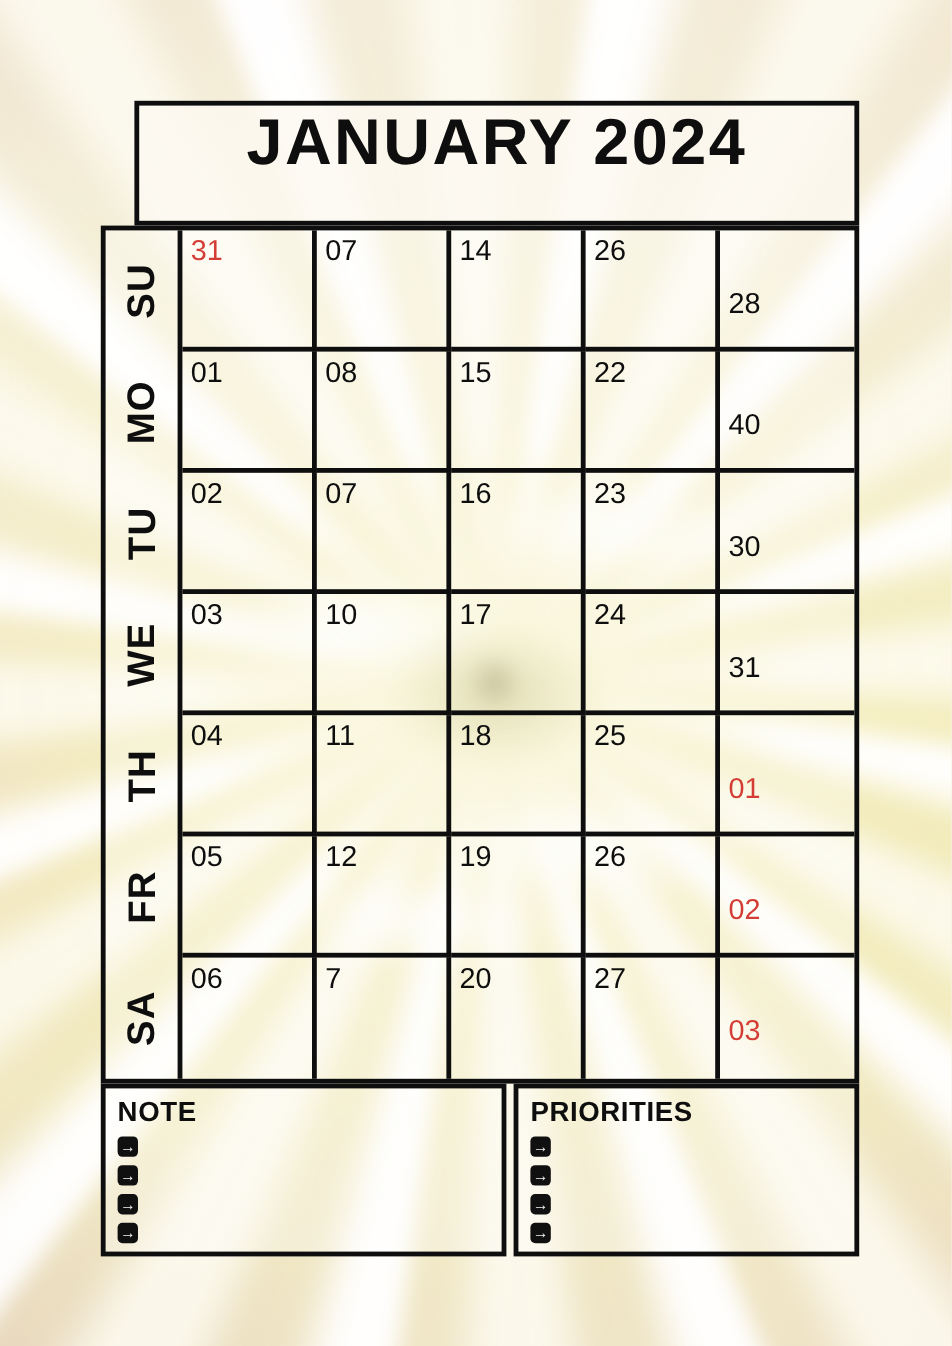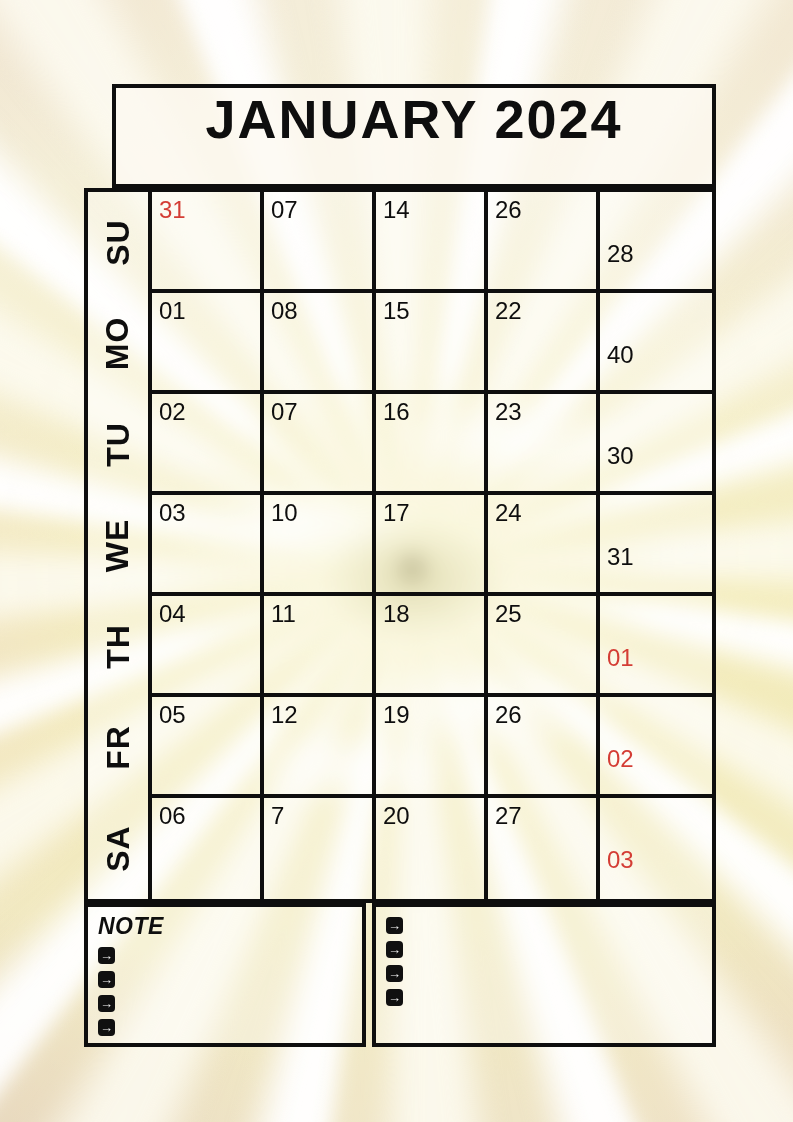--- a/index.html
+++ b/index.html
@@ -54,21 +54,21 @@
     border-right:4px solid #0e0e0e; border-bottom:4px solid #0e0e0e;
     padding:4px 0 18px 7px; font-size:24px; font-weight:500; line-height:1.15;
   }
   .cell:nth-child(5n+6) { border-right:none;margin-top:44px; }
   .cell:nth-child(n+32) { border-bottom:none; }
   .date.red { color:#d43d35; }
   .notes-row { height:144px; display:flex; gap:6px; }
   .note-box, .priorities-box {
     border:4px solid #0e0e0e; background:rgba(255,255,255,0.30); padding:6px 0 0 10px;
   }
-  .note-box { width:282px;font-style:italic; }
+  .note-box { width:338px; }
   .priorities-box { flex:1; }
   .box-heading { font-size:23px; font-weight:bold; letter-spacing:0.5px; }
   .bullet {
     width:17px; height:17px; margin-top:7px; background:#101010; border-radius:4px;
     color:#f2f2f2; display:flex; align-items:center; justify-content:center;
     font-size:13px; font-weight:bold; line-height:1;
   }
   .bullet:first-of-type { margin-top:4px; }
 </style>
 </head>
@@ -153,20 +153,21 @@
 
   <div class="notes-row">
     <div class="note-box">
       <div class="box-heading">NOTE</div>
       <div class="bullet">→</div>
       <div class="bullet">→</div>
       <div class="bullet">→</div>
       <div class="bullet">→</div>
     </div>
     <div class="priorities-box">
+      <div class="box-heading">PRIORITIES</div>
       <div class="bullet">→</div>
       <div class="bullet">→</div>
       <div class="bullet">→</div>
       <div class="bullet">→</div>
     </div>
   </div>
 
 </div>
 
 </body></html>

